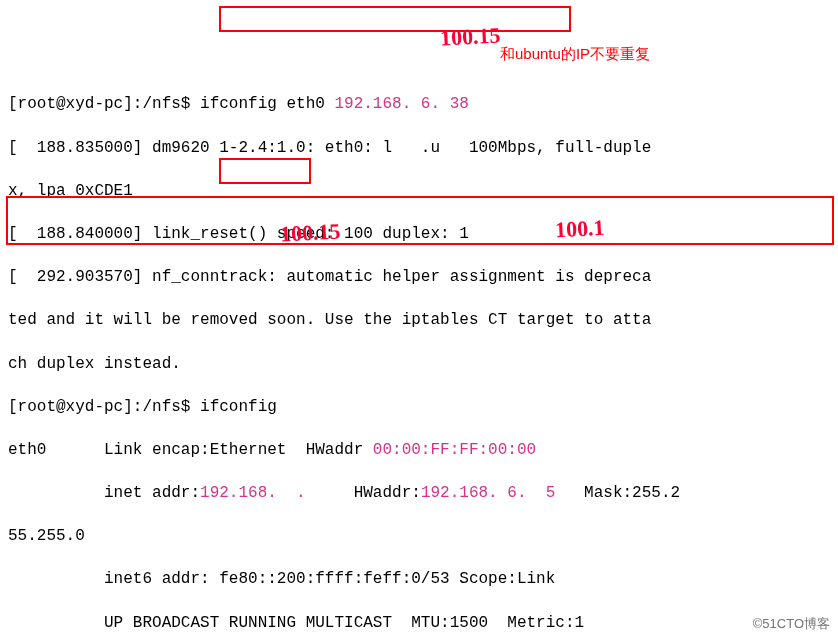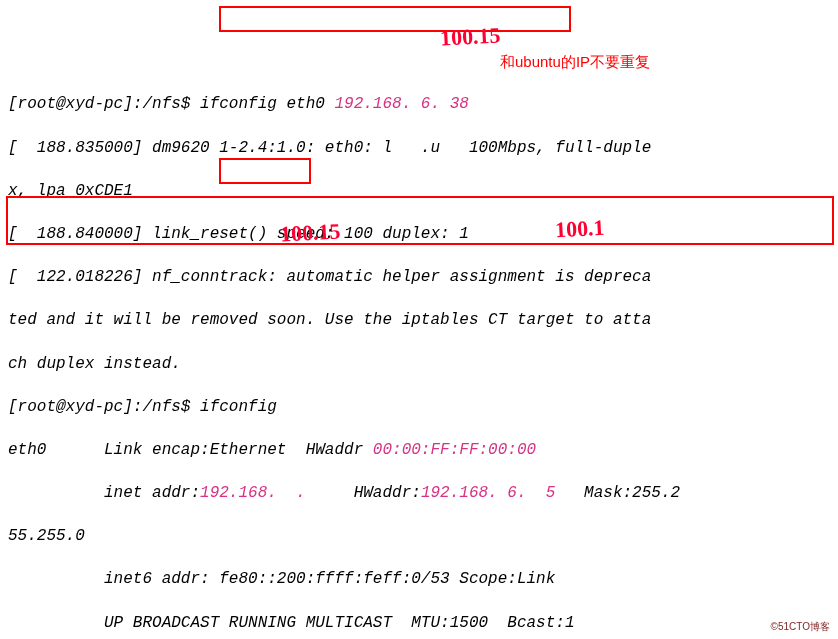--- a/index.html
+++ b/index.html
@@ -10,21 +10,21 @@
       line-height: 1.35;
       background: #ffffff;
       color: #000000;
       white-space: pre;
       position: relative;
       width: 838px;
       height: 639px;
       box-sizing: border-box;
       overflow: hidden;
     }
-    .line { white-space: pre; font-style: italic; }
+    .line { white-space: pre; }
     .magenta { color: #d63384; }
     .box {
       position: absolute;
       border: 2px solid #ff0000;
       pointer-events: none;
     }
     .annotation {
       position: absolute;
       color: #ff0000;
       font-family: sans-serif;
@@ -36,64 +36,64 @@
       color: #ff0033;
       font-family: "Comic Sans MS", cursive;
       font-size: 22px;
       font-weight: bold;
       transform: rotate(-3deg);
     }
     .watermark {
       position: absolute;
       right: 8px;
       bottom: 6px;
-      color: #7f1d1d;
+      color: #737373;
       font-family: sans-serif;
-      font-size: 10px;
+      font-size: 13px;
     }
   </style>
 </head>
 <body>
 
 
 
 <div class="line"><span>[root@xyd-pc]:/nfs$ </span><span>ifconfig eth0 </span><span class="magenta">192.168. 6. 38</span></div>
 <div class="line">[  188.835000] dm9620 1-2.4:1.0: eth0: l   .u   100Mbps, full-duple</div>
 <div class="line">x, lpa 0xCDE1</div>
 <div class="line">[  188.840000] link_reset() speed: 100 duplex: 1</div>
-<div class="line">[  122.018226] nf_conntrack: automatic helper assignment is depreca</div>
+<div class="line">[  292.903570] nf_conntrack: automatic helper assignment is depreca</div>
 <div class="line">ted and it will be removed soon. Use the iptables CT target to atta</div>
 <div class="line">ch duplex instead.</div>
 <div class="line"><span>[root@xyd-pc]:/nfs$ </span><span>ifconfig</span></div>
 <div class="line"><span>eth0      Link encap:Ethernet  HWaddr </span><span class="magenta">00:00:FF:FF:00:00</span></div>
 <div class="line"><span>          inet addr:</span><span class="magenta">192.168.  .  </span><span>   HWaddr:</span><span class="magenta">192.168. 6.  5</span><span>   Mask:255.2</span></div>
 <div class="line">55.255.0</div>
 <div class="line">          inet6 addr: fe80::200:ffff:feff:0/53 Scope:Link</div>
-<div class="line">          UP BROADCAST RUNNING MULTICAST  MTU:1500  Bcast:1</div>
+<div class="line">          UP BROADCAST RUNNING MULTICAST  MTU:1500  Metric:1</div>
 
 
 
 
 
 
 
 
 
 
 
 
 
 
 
 <div class="box" style="left:219px; top:6px; width:348px; height:22px;"></div>
 <div class="box" style="left:219px; top:158px; width:88px; height:22px;"></div>
 <div class="box" style="left:6px; top:196px; width:824px; height:45px;"></div>
 
 
-<div class="annotation" style="left:500px; top:52px;">和ubuntu的IP不要重复</div>
+<div class="annotation" style="left:500px; top:44px;">和ubuntu的IP不要重复</div>
 
 
 <div class="handwritten" style="left:440px; top:22px;">100.15</div>
 <div class="handwritten" style="left:280px; top:218px;">100.15</div>
 <div class="handwritten" style="left:555px; top:214px;">100.1</div>
 
 <div class="watermark">©51CTO博客</div>
 
 
 

